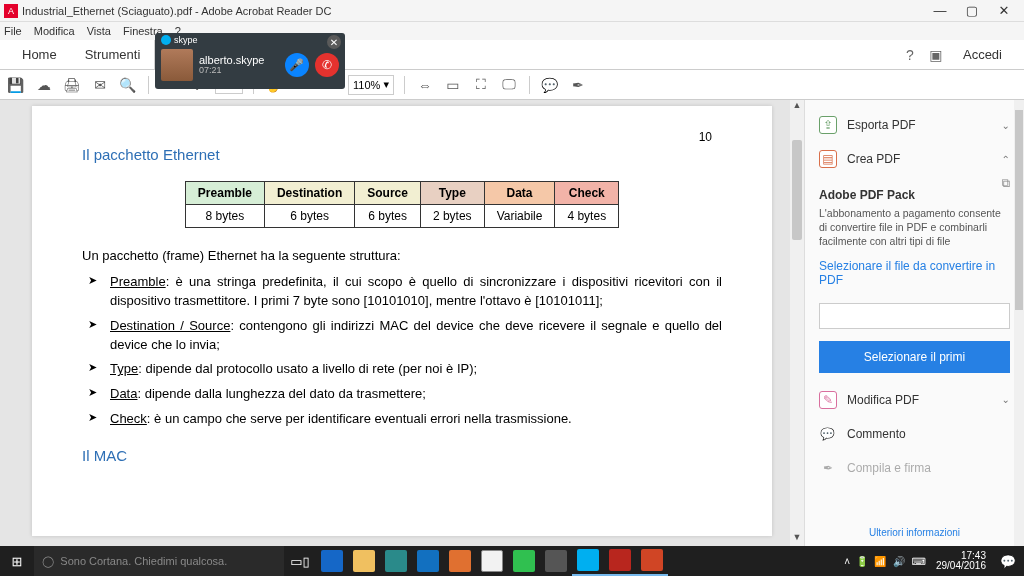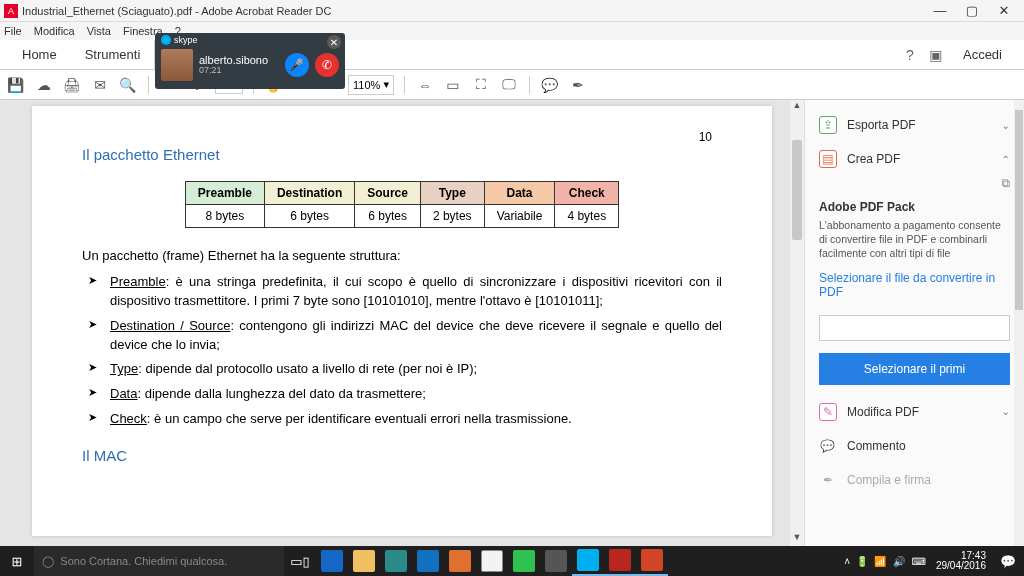--- a/index.html
+++ b/index.html
@@ -43,21 +43,21 @@
 .doc-scroll-v { position: absolute; right: 0; top: 0; bottom: 0; width: 14px; background: #f0f0f0; }
 .doc-scroll-v .thumb { position: absolute; left: 2px; right: 2px; top: 40px; height: 100px; background: #c7c7c7; border-radius: 2px; }
 .doc-scroll-v .arr { position: absolute; left: 0; right: 0; height: 14px; text-align: center; font-size: 9px; color: #555; }
 .doc-scroll-v .arr.up { top: 0; } .doc-scroll-v .arr.dn { bottom: 0; }
 
 .right-panel { width: 220px; background: #fafafa; border-left: 1px solid #ddd; padding: 8px 0; font-size: 12px; position: relative; }
 .rp-item { display: flex; align-items: center; padding: 8px 14px; color: #333; cursor: pointer; }
 .rp-item .ic { width: 18px; height: 18px; margin-right: 10px; border-radius: 3px; display: inline-flex; align-items: center; justify-content: center; font-size: 12px; }
 .rp-item .chev { margin-left: auto; color: #777; font-size: 10px; }
 .rp-box { padding: 4px 14px 10px; }
-.rp-box .bold { font-weight: 600; font-size: 12px; margin: 20px 0 4px; color: #333; }
+.rp-box .bold { font-weight: 600; font-size: 12px; margin: 8px 0 4px; color: #333; }
 .rp-box .desc { font-size: 10.5px; color: #555; line-height: 1.35; margin-bottom: 10px; }
 .rp-box .link { font-size: 12px; color: #2680e4; cursor: pointer; margin-bottom: 16px; }
 .rp-box input { width: 100%; height: 26px; border: 1px solid #ccc; margin-bottom: 12px; }
 .rp-box .btn { width: 100%; height: 32px; background: #2680e4; color: #fff; border: none; font-size: 12px; cursor: pointer; }
 .rp-footer { position: absolute; bottom: 8px; left: 0; right: 0; text-align: center; }
 .rp-footer .lbl { font-size: 10px; font-weight: 600; color: #333; }
 .rp-footer .lnk { font-size: 10px; color: #2680e4; }
 .rp-scroll { position: absolute; right: 0; top: 0; bottom: 0; width: 10px; background: #f0f0f0; }
 .rp-scroll .th { position: absolute; left: 1px; right: 1px; top: 10px; height: 200px; background: #c7c7c7; }
 .ic-export { background: #fff; border: 1.5px solid #6aa06a; color: #6aa06a; }
@@ -216,38 +216,39 @@
     <div class="rp-item">
       <span class="ic ic-comment">💬</span>
       <span>Commento</span>
     </div>
     <div class="rp-item" style="opacity:.4;">
       <span class="ic">✒</span>
       <span>Compila e firma</span>
     </div>
 
     <div class="rp-footer">
+      <div class="lnk">Ulteriori informazioni</div>
     </div>
 
     <div class="rp-scroll">
         <div class="th"></div>
       </div>
   </div>
 </div>
 
 <div class="skype">
   <div class="logo">
       <span style="width:10px;height:10px;background:#00aff0;border-radius:50%;display:inline-block;"></span>
       <span>skype</span>
     </div>
   <div class="close">✕</div>
   <div class="body">
     <div class="avatar"></div>
     <div class="name">
-      <div>alberto.sibono</div>
+      <div>alberto.skype</div>
       <div class="time">07:21</div>
     </div>
     <div class="cbtn mic">🎤</div>
     <div class="cbtn end">✆</div>
   </div>
 </div>
 
 <div class="taskbar">
   <div class="start">⊞</div>
   <div class="search">

